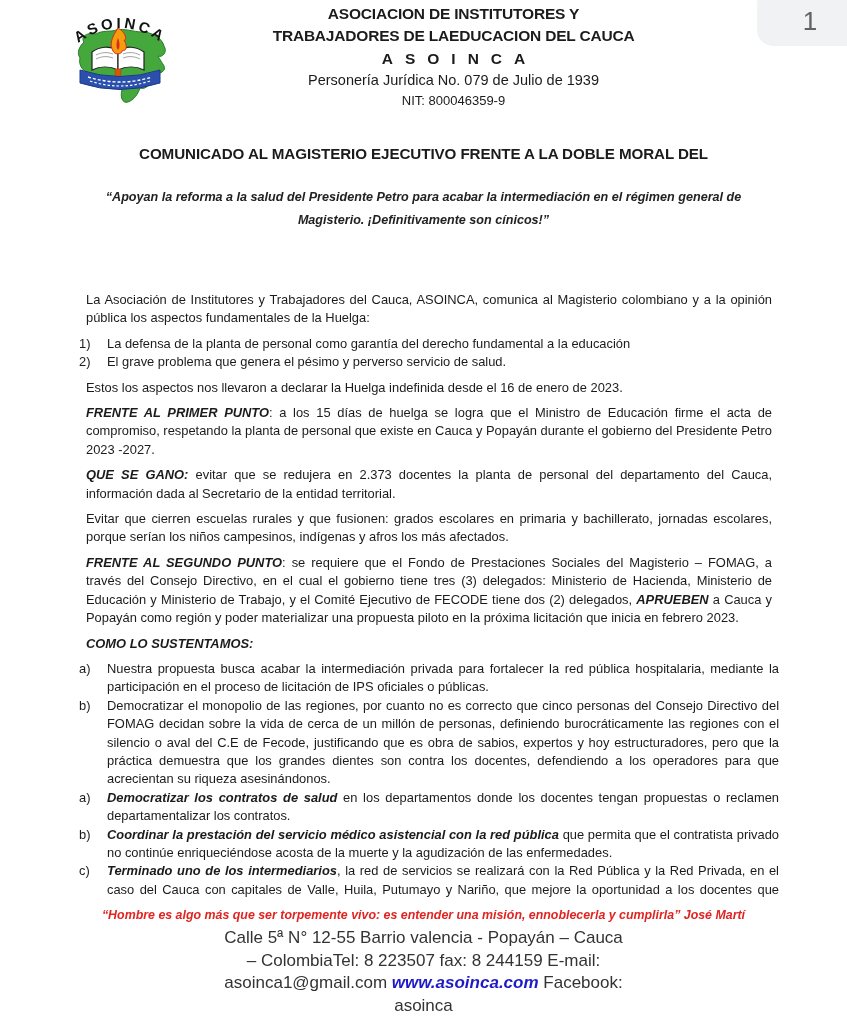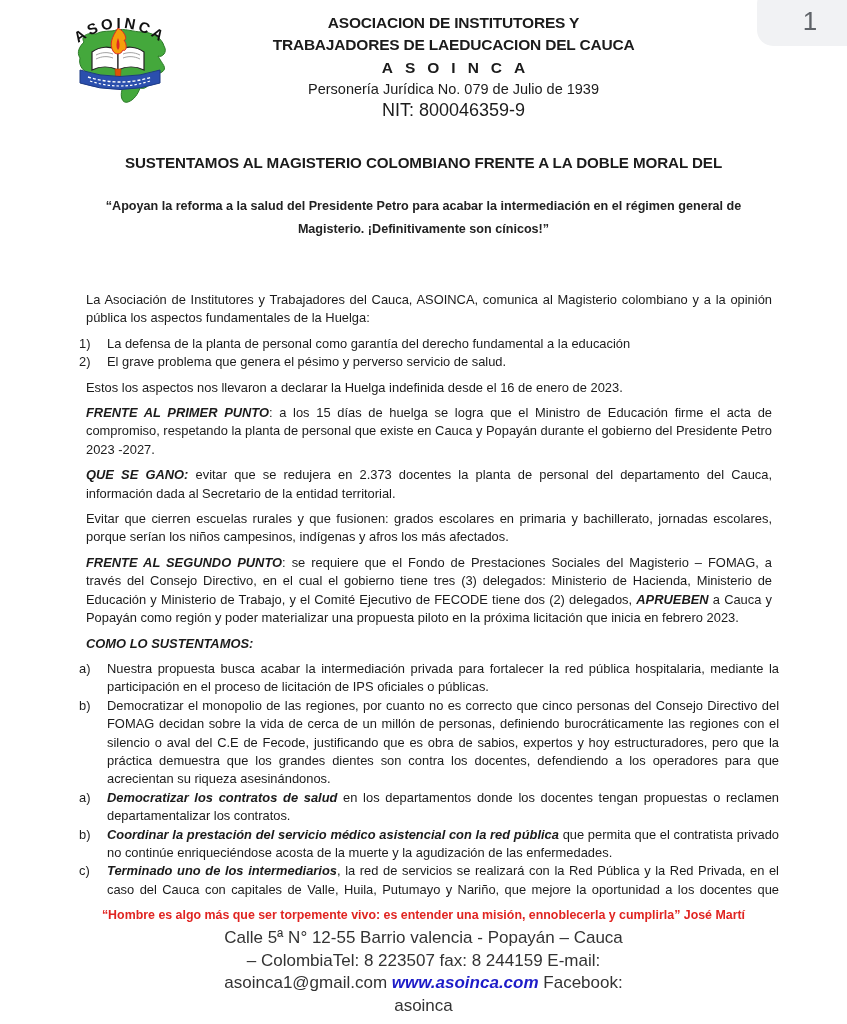--- a/index.html
+++ b/index.html
@@ -34,42 +34,43 @@
   
   .logo {
     position: absolute;
     left: 50px;
     top: 6px;
     width: 140px;
     height: 104px;
   }
   
   .header-text {
-    padding-top: 12px;
+    padding-top: 3px;
     padding-left: 60px;
     text-align: center;
   }
   .org-line { font-weight: bold; font-size: 15.5px; line-height: 22px; letter-spacing: -0.2px; }
   .acronym  { font-weight: bold; font-size: 15.5px; line-height: 23px; letter-spacing: 12px; padding-left: 12px; }
   .personeria { font-size: 14.5px; line-height: 21px; }
-  .nit { font-size: 18px; line-height: 20px; }
+  .nit { font-size: 13px; line-height: 20px; }
   
   .doc-title {
     margin-top: 30px;
     text-align: center;
     font-weight: bold;
     font-size: 15.2px;
     line-height: 25px;
     letter-spacing: -0.1px;
   }
   
   .epigraph {
     margin-top: 20px;
     text-align: center;
     font-weight: bold;
+    font-style: italic;
     font-size: 12.6px;
     line-height: 23px;
     color: #222;
   }
   
   .body-block {
     position: absolute;
     left: 79px;
     right: 68px;
     top: 284px;
@@ -88,20 +89,21 @@
   .footer {
     position: absolute;
     left: 0;
     right: 0;
     top: 904px;
     text-align: center;
   }
   .footer-quote {
     color: #e02421;
     font-weight: bold;
+    font-style: italic;
     font-size: 12.4px;
     line-height: 23px;
   }
   .footer-line {
     font-size: 17px;
     line-height: 22.5px;
     color: #333333;
   }
   .website-link {
     color: #1d1bc8;
@@ -153,21 +155,21 @@
 
   <div class="header-text">
     <div class="org-line">ASOCIACION DE INSTITUTORES Y</div>
     <div class="org-line">TRABAJADORES DE LAEDUCACION DEL CAUCA</div>
     <div class="acronym">ASOINCA</div>
     <div class="personeria">Personería Jurídica No. 079 de Julio de 1939</div>
     <div class="nit">NIT: 800046359-9</div>
   </div>
 
   <div class="doc-title">
-    <div>SUSTENTAMOS AL MAGISTERIO COLOMBIANO FRENTE A LA DOBLE MORAL DEL</div>
+    <div>COMUNICADO AL MAGISTERIO EJECUTIVO FRENTE A LA DOBLE MORAL DEL</div>
   </div>
 
   <div class="epigraph">
     <div>“Apoyan la reforma a la salud del Presidente Petro para acabar la intermediación en el régimen general de</div>
     <div>Magisterio. ¡Definitivamente son cínicos!”</div>
   </div>
 
   <div class="body-block">
       <div class="para"><span>La Asociación de Institutores y Trabajadores del Cauca, ASOINCA, comunica al Magisterio colombiano y a la opinión pública los aspectos fundamentales de la Huelga:</span></div>
       <div class="li">

